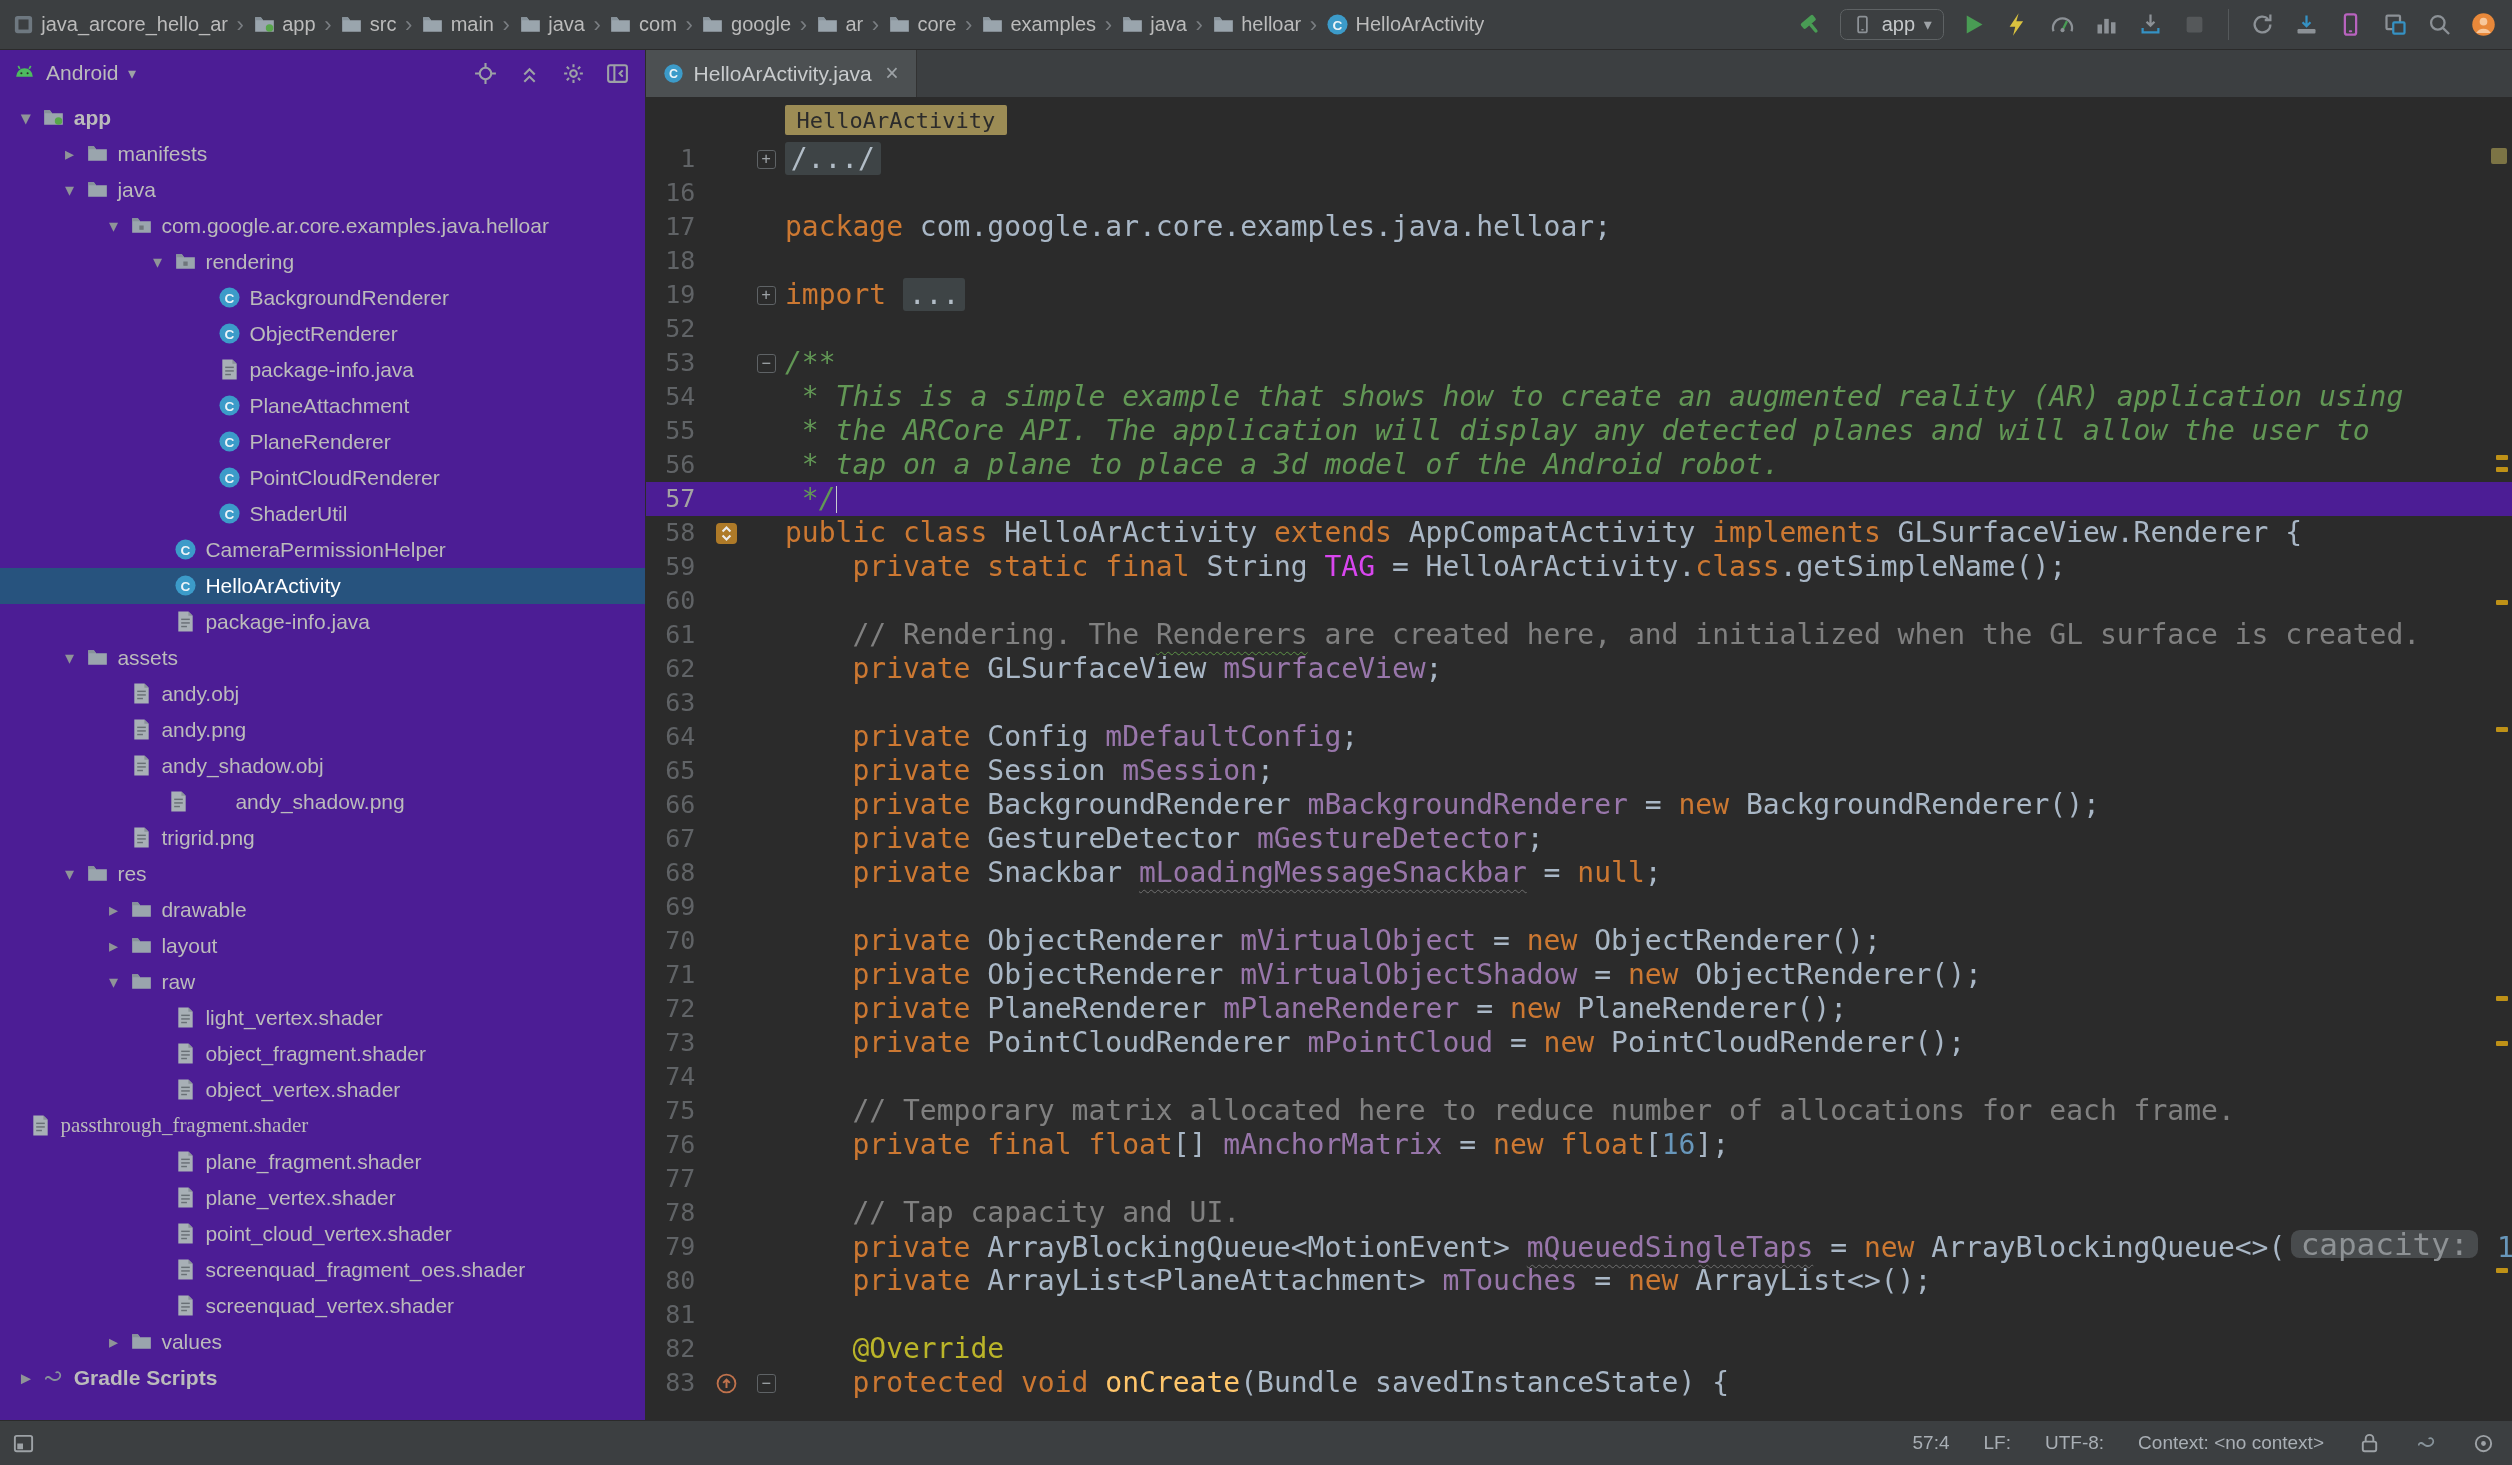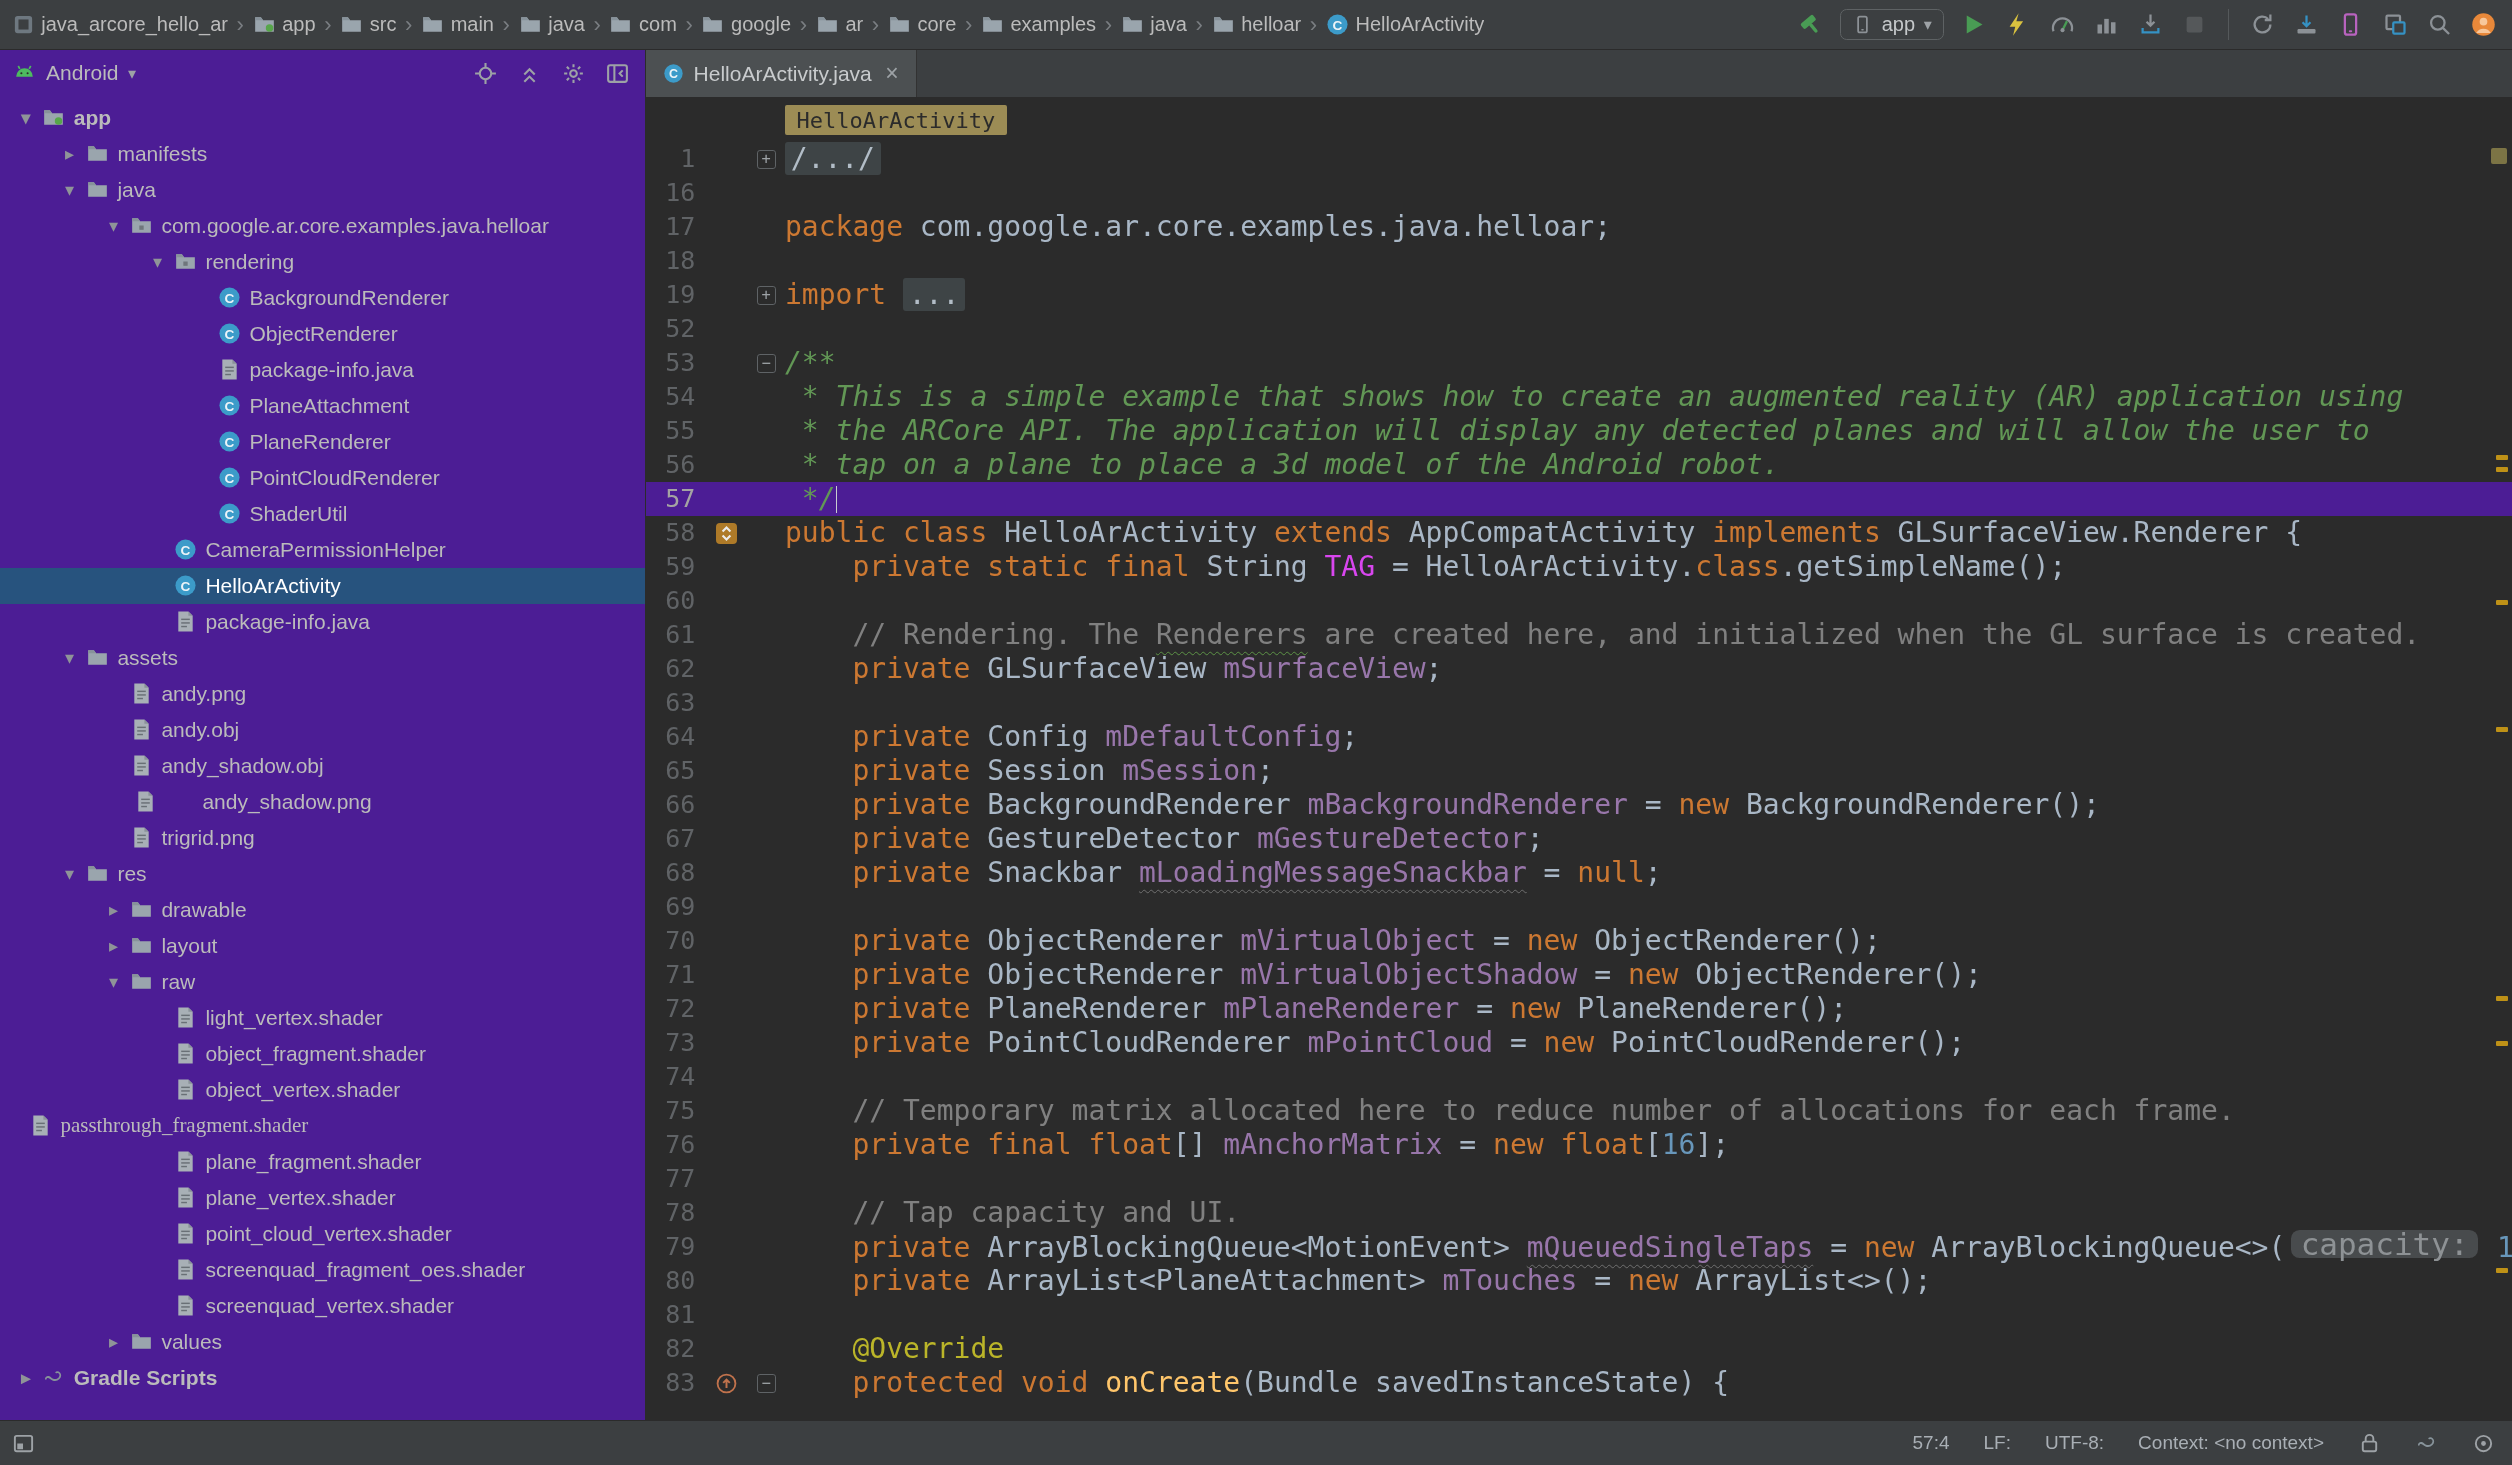--- a/index.html
+++ b/index.html
@@ -546,49 +546,49 @@
             <span class="arrow"></span>
             <span class="nicon">
               <svg viewBox="0 0 16 16">
                 <path d="M3 1h7l3 3v11H3z" fill="#A8B0B6"></path>
                 <path d="M10 1l3 3h-3z" fill="#8A9299"></path>
                 <rect x="5" y="6" width="6" height="1" fill="#697076"></rect>
                 <rect x="5" y="8.5" width="6" height="1" fill="#697076"></rect>
                 <rect x="5" y="11" width="4" height="1" fill="#697076"></rect>
               </svg>
             </span>
+            <span class="tlabel">andy.obj</span>
+          </div>
+          <div class="trow" style="padding-left: 101px;">
+            <span class="arrow"></span>
+            <span class="nicon">
+              <svg viewBox="0 0 16 16">
+                <path d="M3 1h7l3 3v11H3z" fill="#A8B0B6"></path>
+                <path d="M10 1l3 3h-3z" fill="#8A9299"></path>
+                <rect x="5" y="6" width="6" height="1" fill="#697076"></rect>
+                <rect x="5" y="8.5" width="6" height="1" fill="#697076"></rect>
+                <rect x="5" y="11" width="4" height="1" fill="#697076"></rect>
+              </svg>
+            </span>
             <span class="tlabel">andy.png</span>
           </div>
           <div class="trow" style="padding-left: 101px;">
             <span class="arrow"></span>
             <span class="nicon">
               <svg viewBox="0 0 16 16">
                 <path d="M3 1h7l3 3v11H3z" fill="#A8B0B6"></path>
                 <path d="M10 1l3 3h-3z" fill="#8A9299"></path>
                 <rect x="5" y="6" width="6" height="1" fill="#697076"></rect>
                 <rect x="5" y="8.5" width="6" height="1" fill="#697076"></rect>
                 <rect x="5" y="11" width="4" height="1" fill="#697076"></rect>
               </svg>
             </span>
-            <span class="tlabel">andy.obj</span>
-          </div>
-          <div class="trow" style="padding-left: 101px;">
-            <span class="arrow"></span>
-            <span class="nicon">
-              <svg viewBox="0 0 16 16">
-                <path d="M3 1h7l3 3v11H3z" fill="#A8B0B6"></path>
-                <path d="M10 1l3 3h-3z" fill="#8A9299"></path>
-                <rect x="5" y="6" width="6" height="1" fill="#697076"></rect>
-                <rect x="5" y="8.5" width="6" height="1" fill="#697076"></rect>
-                <rect x="5" y="11" width="4" height="1" fill="#697076"></rect>
-              </svg>
-            </span>
             <span class="tlabel">andy_shadow.obj</span>
           </div>
-          <div class="trow" style="padding-left: 68px; gap: 37px;">
+          <div class="trow" style="padding-left: 101px; gap: 37px;">
             <span class="arrow"></span>
             <span class="nicon">
               <svg viewBox="0 0 16 16">
                 <path d="M3 1h7l3 3v11H3z" fill="#A8B0B6"></path>
                 <path d="M10 1l3 3h-3z" fill="#8A9299"></path>
                 <rect x="5" y="6" width="6" height="1" fill="#697076"></rect>
                 <rect x="5" y="8.5" width="6" height="1" fill="#697076"></rect>
                 <rect x="5" y="11" width="4" height="1" fill="#697076"></rect>
               </svg>
             </span>

